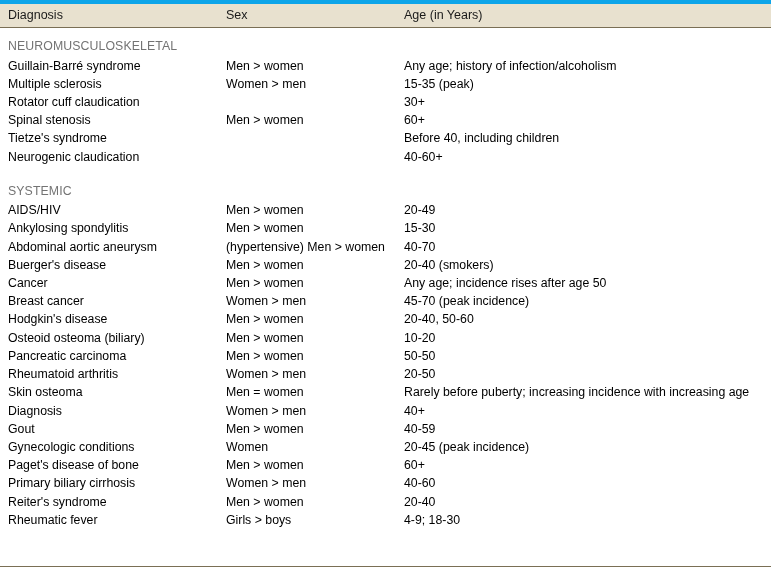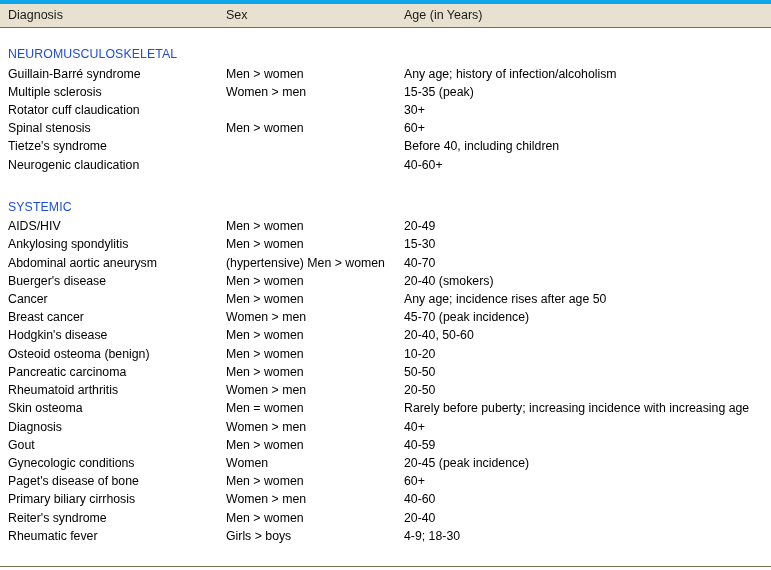--- a/index.html
+++ b/index.html
@@ -44,22 +44,22 @@
     font-size: 12.3px;
     padding: 1px 6px 1px 8px;
     vertical-align: top;
     line-height: 1.32;
     color: #000000;
     border: none;
     white-space: nowrap;
     overflow: hidden;
   }
   tr.section-row td {
-    color: #1d4ed8;
-    padding-top: 18px;
+    color: #737373;
+    padding-top: 10px;
     padding-bottom: 2px;
     font-size: 12.3px;
     letter-spacing: 0.1px;
   }
   tr.spacer-row td {
     height: 7px;
     padding: 0;
     font-size: 1px;
     line-height: 1px;
   }
@@ -158,21 +158,21 @@
           <td>Breast cancer</td>
           <td>Women &gt; men</td>
           <td>45-70 (peak incidence)</td>
         </tr>
         <tr>
           <td>Hodgkin's disease</td>
           <td>Men &gt; women</td>
           <td>20-40, 50-60</td>
         </tr>
         <tr>
-          <td>Osteoid osteoma (benign)</td>
+          <td>Osteoid osteoma (biliary)</td>
           <td>Men &gt; women</td>
           <td>10-20</td>
         </tr>
         <tr>
           <td>Pancreatic carcinoma</td>
           <td>Men &gt; women</td>
           <td>50-50</td>
         </tr>
         <tr>
           <td>Rheumatoid arthritis</td>

